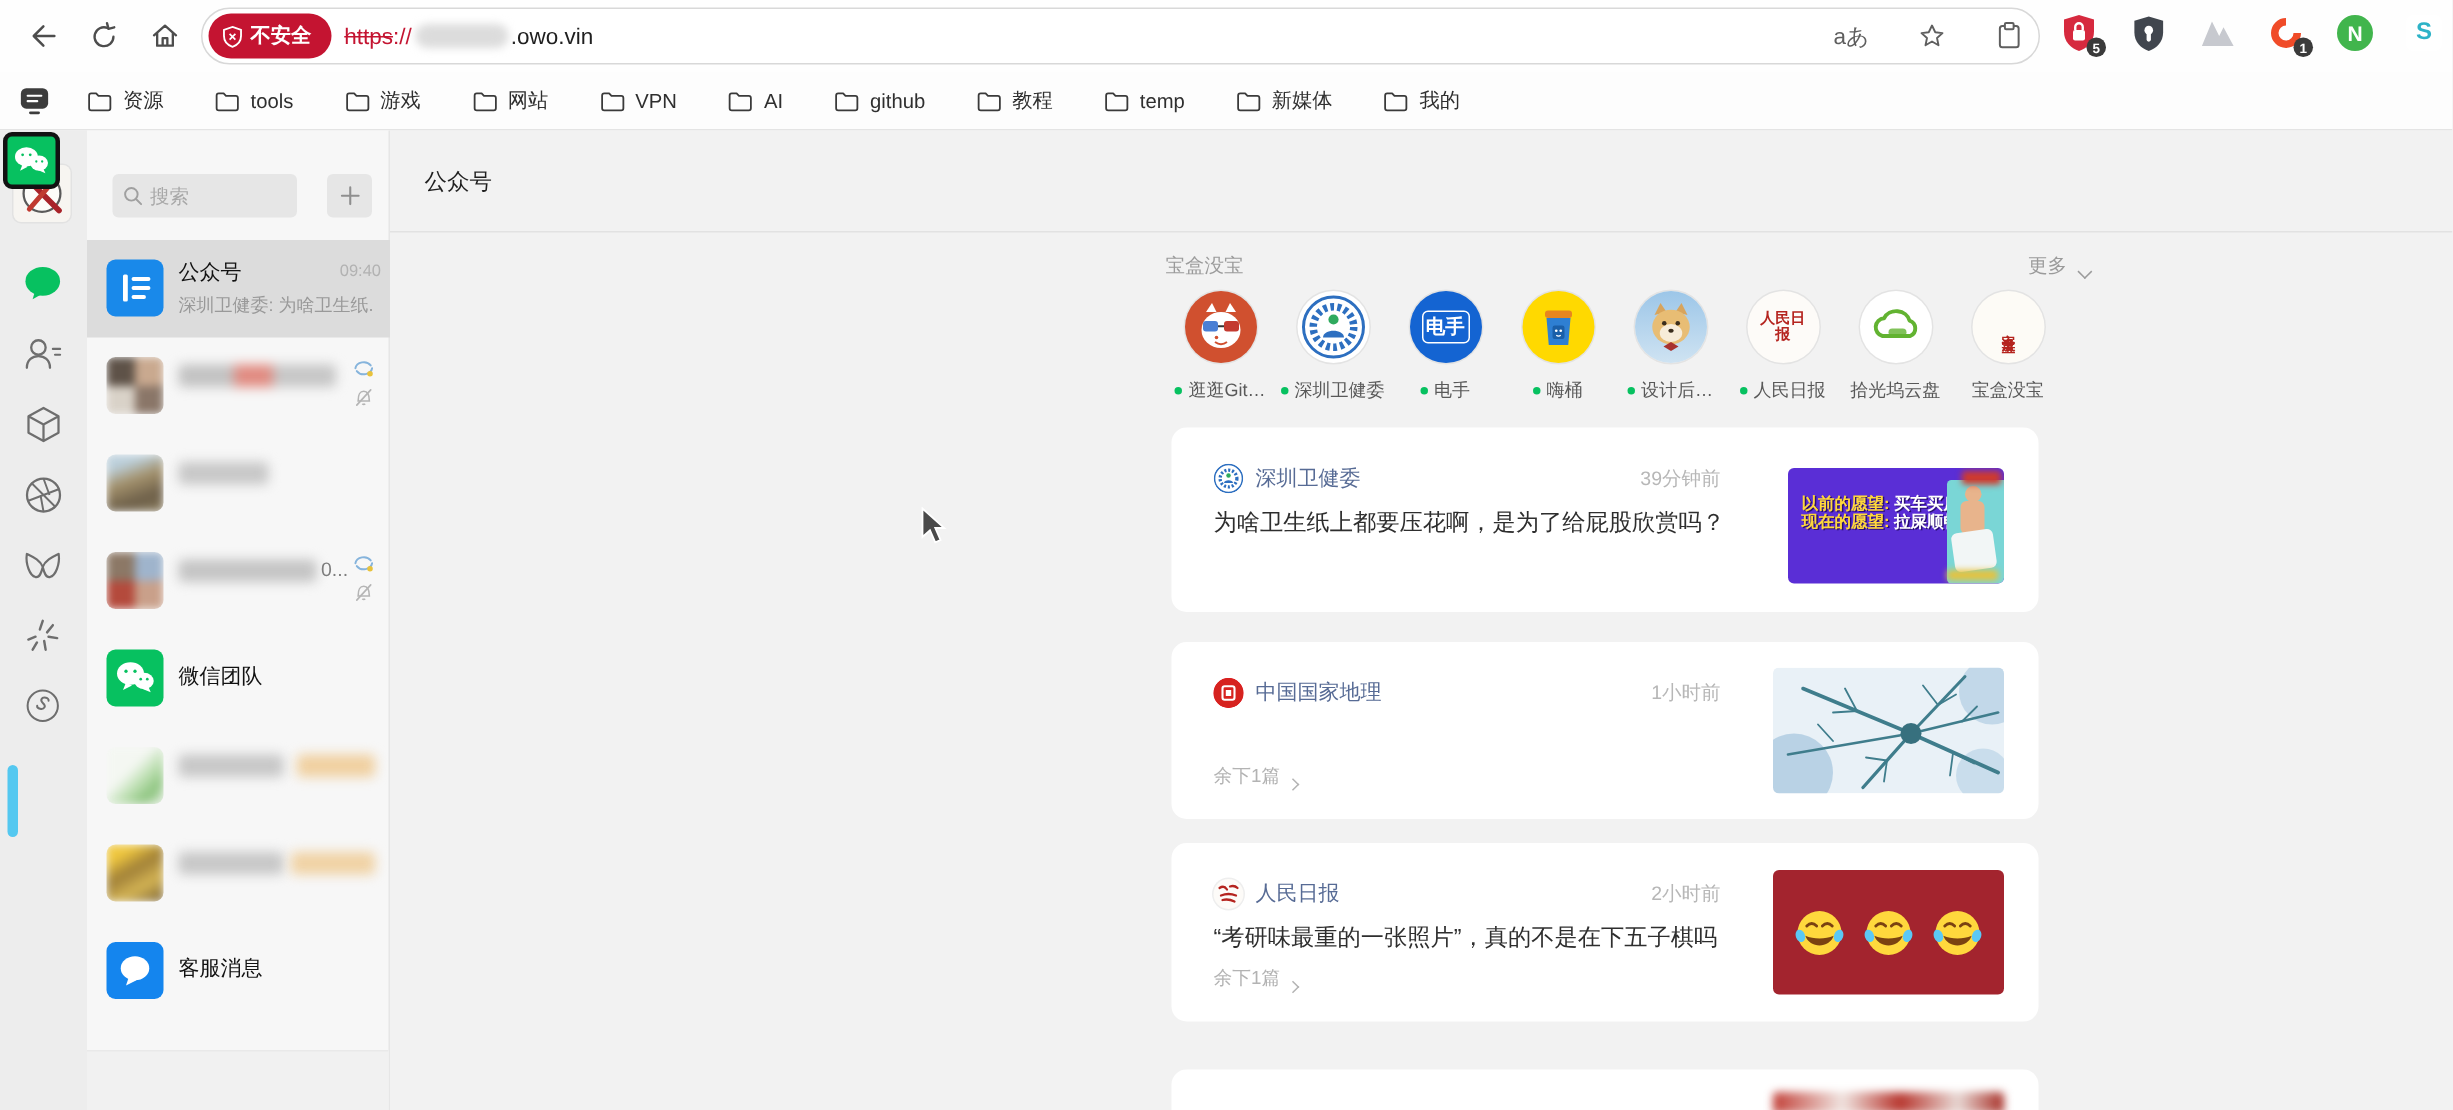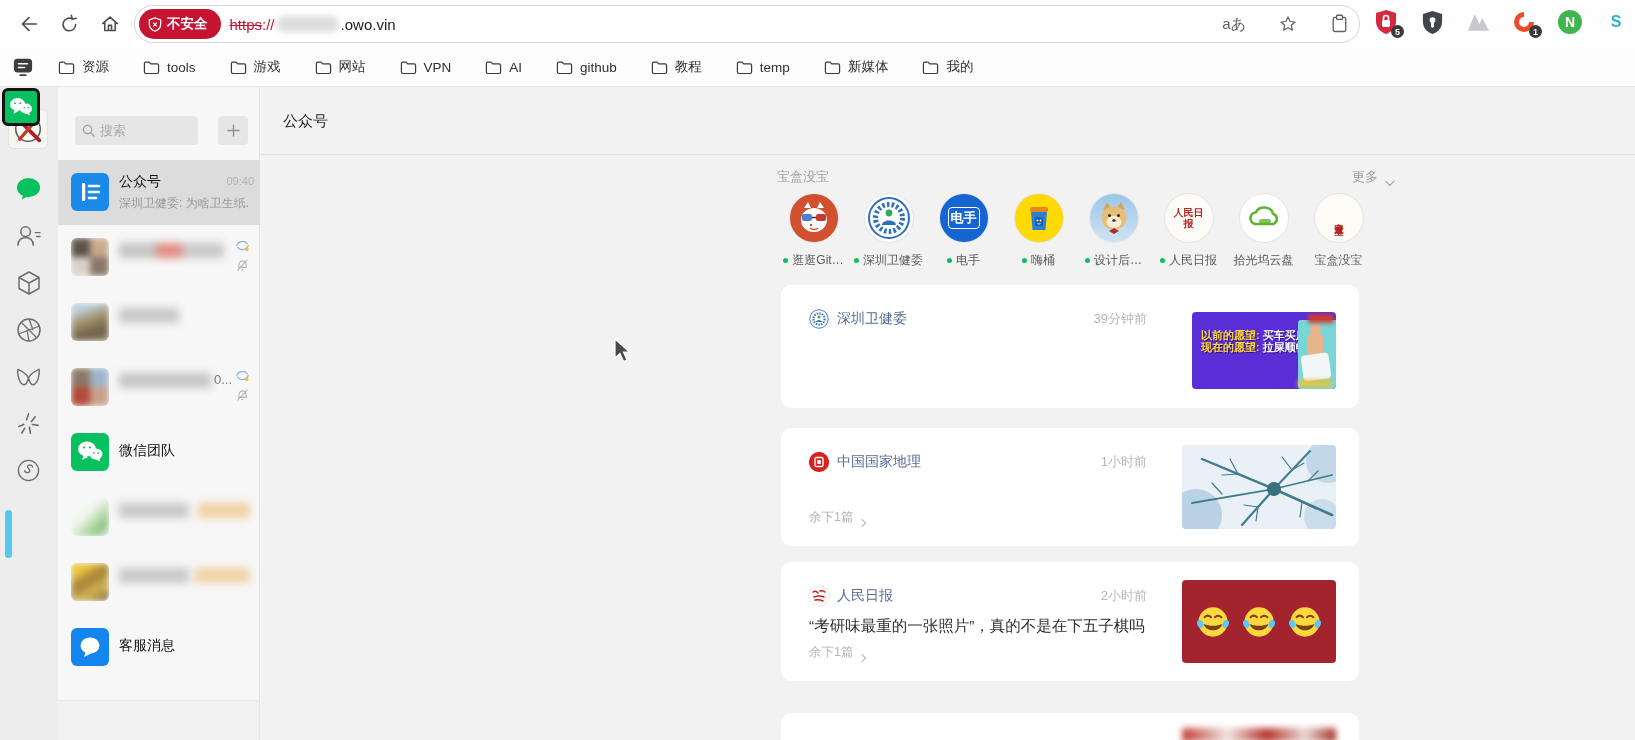--- a/index.html
+++ b/index.html
@@ -555,20 +555,21 @@
           <svg width="20" height="20" viewBox="0 0 20 20">
               <circle cx="10" cy="10" r="9.3" fill="#fff" stroke="#2d6fc0" stroke-width="1"></circle>
               <circle cx="10" cy="10" r="5.6" fill="none" stroke="#2d6fc0" stroke-width="2.2" stroke-dasharray="1.4 1.2"></circle>
               <circle cx="10" cy="8" r="1.5" fill="#2faa5e"></circle>
               <path d="M7 13 C7 10.5 13 10.5 13 13 Z" fill="#2d6fc0"></path>
             </svg>
         </div>
         <span class="card-acct">深圳卫健委</span>
       </div>
       <span class="card-time">39分钟前</span>
+      <div class="card-title">为啥卫生纸上都要压花啊，是为了给屁股欣赏吗？</div>
       <div class="thumb pthumb" style="top:27px;width:144px;height:77px">
         <div class="line" style="top:16px"><span class="lab">以前的愿望:</span> <span class="val">买车买房</span></div>
         <div class="line" style="top:28px"><span class="lab">现在的愿望:</span> <span class="val">拉屎顺畅</span></div>
         <div class="pfig">
             <div class="head"></div>
             <div class="skin"></div>
             <div class="cloth"></div>
           </div>
         <div class="pred"></div>
         <div class="pyel"></div>

